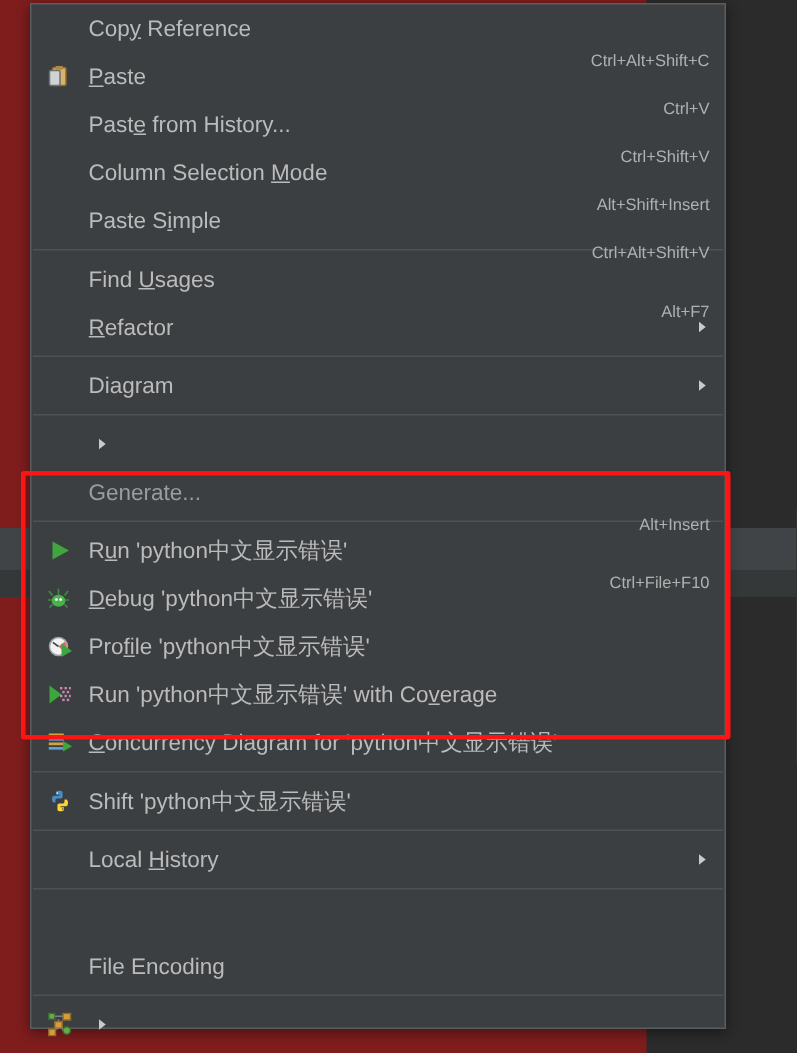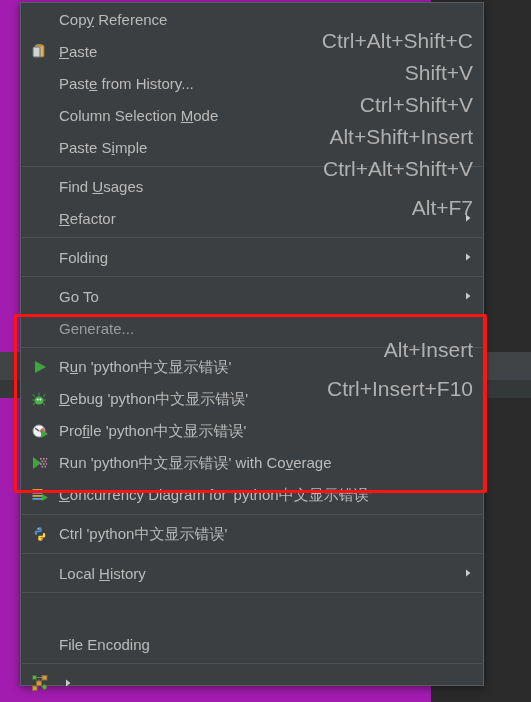--- a/index.html
+++ b/index.html
@@ -2,21 +2,21 @@
 <html><head>
 <meta charset="utf-8">
 <style>
   html,body{margin:0;padding:0;}
   body{
     width:531px;height:702px;overflow:hidden;
     background:#2b2b2b;
     font-family:"Liberation Sans","DejaVu Sans",sans-serif;
     -webkit-font-smoothing:antialiased;
   }
-  #stage{position:relative;width:431px;height:702px;background:#a21caf;}
+  #stage{position:relative;width:431px;height:702px;background:#7f1d1d;}
 
   
   .bg-band{position:absolute;background:#3a3d3f;}
   .bg-band.b1{left:0;top:352px;width:531px;height:28px;background:#404446;}
   .bg-band.b2{left:0;top:380px;width:531px;height:18px;background:#353839;}
 
   
   #menu{
     position:absolute;left:20px;top:2px;width:464px;height:684px;
     background:#3c3f41;
@@ -30,21 +30,21 @@
     height:32px;padding:0 10px 0 8px;box-sizing:border-box;
     color:#bbbbbb;font-size:15px;white-space:nowrap;
   }
   .icon{
     width:22px;height:18px;flex:0 0 22px;margin-right:8px;
     display:flex;align-items:center;justify-content:center;
   }
   .icon svg{display:block;}
   .label{flex:1 1 auto;overflow:hidden;}
   .label u{text-decoration:underline;}
-  .accel{flex:0 0 auto;color:#b0b0b0;padding-left:22px;font-size:21px;margin-top:43px;}
+  .accel{flex:0 0 auto;color:#b0b0b0;padding-left:22px;font-size:11px;margin-top:43px;}
   .arrow{flex:0 0 auto;width:14px;display:flex;justify-content:flex-end;}
   .sep{height:1px;background:#4f5254;margin:3px 1px;}
 
   
   #redbox{
     position:absolute;left:14px;top:314px;width:473px;height:179px;
     border:3px solid #ff1414;box-sizing:border-box;pointer-events:none;
     border-radius:2px;
   }
   
@@ -66,21 +66,21 @@
       </div>
       <div class="item">
         <span class="icon">
           <svg width="16" height="16" viewBox="0 0 16 16">
             <rect x="3" y="2" width="9" height="12" rx="1" fill="#d9b36c" stroke="#8a6a2f"></rect>
             <rect x="1" y="4" width="7" height="10" rx="1" fill="#cfd3d6" stroke="#6b6f72"></rect>
             <rect x="5" y="1" width="5" height="2.5" rx=".6" fill="#b08a3e"></rect>
           </svg>
         </span>
         <span class="label"><u>P</u>aste</span>
-        <span class="accel">Shift+V</span>
+        <span class="accel">Ctrl+V</span>
       </div>
       <div class="item">
         <span class="icon"></span>
         <span class="label">Past<u>e</u> from History...</span>
         <span class="accel">Ctrl+Shift+V</span>
       </div>
       <div class="item">
         <span class="icon"></span>
         <span class="label">Column Selection <u>M</u>ode</span>
         <span class="accel">Alt+Shift+Insert</span>
@@ -101,51 +101,50 @@
         <span class="label"><u>R</u>efactor</span>
         <span class="arrow">
           <svg width="10" height="10" viewBox="0 0 10 10">
             <path d="M3 1.5 L7.5 5 L3 8.5 Z" fill="#c8cbcd"></path>
           </svg>
         </span>
       </div>
       <div class="sep"></div>
       <div class="item">
         <span class="icon"></span>
-        <span class="label">Folding</span>
-        <span class="arrow">
-          <svg width="10" height="10" viewBox="0 0 10 10">
-            <path d="M3 1.5 L7.5 5 L3 8.5 Z" fill="#c8cbcd"></path>
-          </svg>
-        </span>
-      </div>
-      <div class="sep"></div>
-      <div class="item">
-        <span class="icon"></span>
-        <span class="label">Go To</span>
+        <span class="label">Diagram</span>
+        <span class="arrow">
+          <svg width="10" height="10" viewBox="0 0 10 10">
+            <path d="M3 1.5 L7.5 5 L3 8.5 Z" fill="#c8cbcd"></path>
+          </svg>
+        </span>
+      </div>
+      <div class="sep"></div>
+      <div class="item">
+        <span class="icon"></span>
         <span class="arrow">
           <svg width="10" height="10" viewBox="0 0 10 10">
             <path d="M3 1.5 L7.5 5 L3 8.5 Z" fill="#c8cbcd"></path>
           </svg>
         </span>
       </div>
       <div class="item dim">
         <span class="icon"></span>
         <span class="label">Generate...</span>
         <span class="accel">Alt+Insert</span>
       </div>
       <div class="sep"></div>
       <div class="item">
         <span class="icon">
           <svg width="16" height="16" viewBox="0 0 16 16">
             <path d="M3 2 L14 8 L3 14 Z" fill="#3fa63f"></path>
           </svg>
         </span>
         <span class="label">R<u>u</u>n 'python中文显示错误'</span>
-        <span class="accel">Ctrl+Insert+F10</span>
+        <span class="accel">Ctrl+File+F10</span>
       </div>
       <div class="item">
         <span class="icon">
           <svg width="16" height="16" viewBox="0 0 16 16">
             <ellipse cx="7" cy="9.5" rx="4.6" ry="4" fill="#4caf50"></ellipse>
             <path d="M7 5.5 L7 1.5 M3 6 L0.6 3 M11 6 L13.4 3 M2.4 9 L0 9 M11.6 9 L14 9 M3 12 L1 14 M11 12 L13 14" stroke="#3e8c41" stroke-width="1.1" fill="none"></path>
             <circle cx="5.6" cy="8.6" r="1" fill="#dff2df"></circle>
             <circle cx="8.4" cy="8.6" r="1" fill="#dff2df"></circle>
           </svg>
         </span>
@@ -197,21 +196,21 @@
       <div class="sep"></div>
       <div class="item">
         <span class="icon">
           <svg width="16" height="16" viewBox="0 0 16 16">
             <path d="M7.6 1.2c-2.3 0-2.2 1-2.2 1v1.7h2.3v.6H4.2s-1.5-.2-1.5 2.2c0 2.4 1.3 2.3 1.3 2.3h1V7.6s-.1-1.3 1.2-1.3h2.3s1.2 0 1.2-1.2V2.4s.2-1.2-2.1-1.2z" fill="#4b8bbe"></path>
             <path d="M8.4 14.8c2.3 0 2.2-1 2.2-1v-1.7H8.3v-.6h3.5s1.5.2 1.5-2.2c0-2.4-1.3-2.3-1.3-2.3h-1v1.4s.1 1.3-1.2 1.3H7.5s-1.2 0-1.2 1.2v2.7s-.2 1.2 2.1 1.2z" fill="#ffd43b"></path>
             <circle cx="6.2" cy="2.7" r=".55" fill="#fff"></circle>
             <circle cx="9.8" cy="13.3" r=".55" fill="#3c3f41"></circle>
           </svg>
         </span>
-        <span class="label">Ctrl 'python中文显示错误'</span>
+        <span class="label">Shift 'python中文显示错误'</span>
       </div>
       <div class="sep"></div>
       <div class="item">
         <span class="icon"></span>
         <span class="label">Local <u>H</u>istory</span>
         <span class="arrow">
           <svg width="10" height="10" viewBox="0 0 10 10">
             <path d="M3 1.5 L7.5 5 L3 8.5 Z" fill="#c8cbcd"></path>
           </svg>
         </span>

